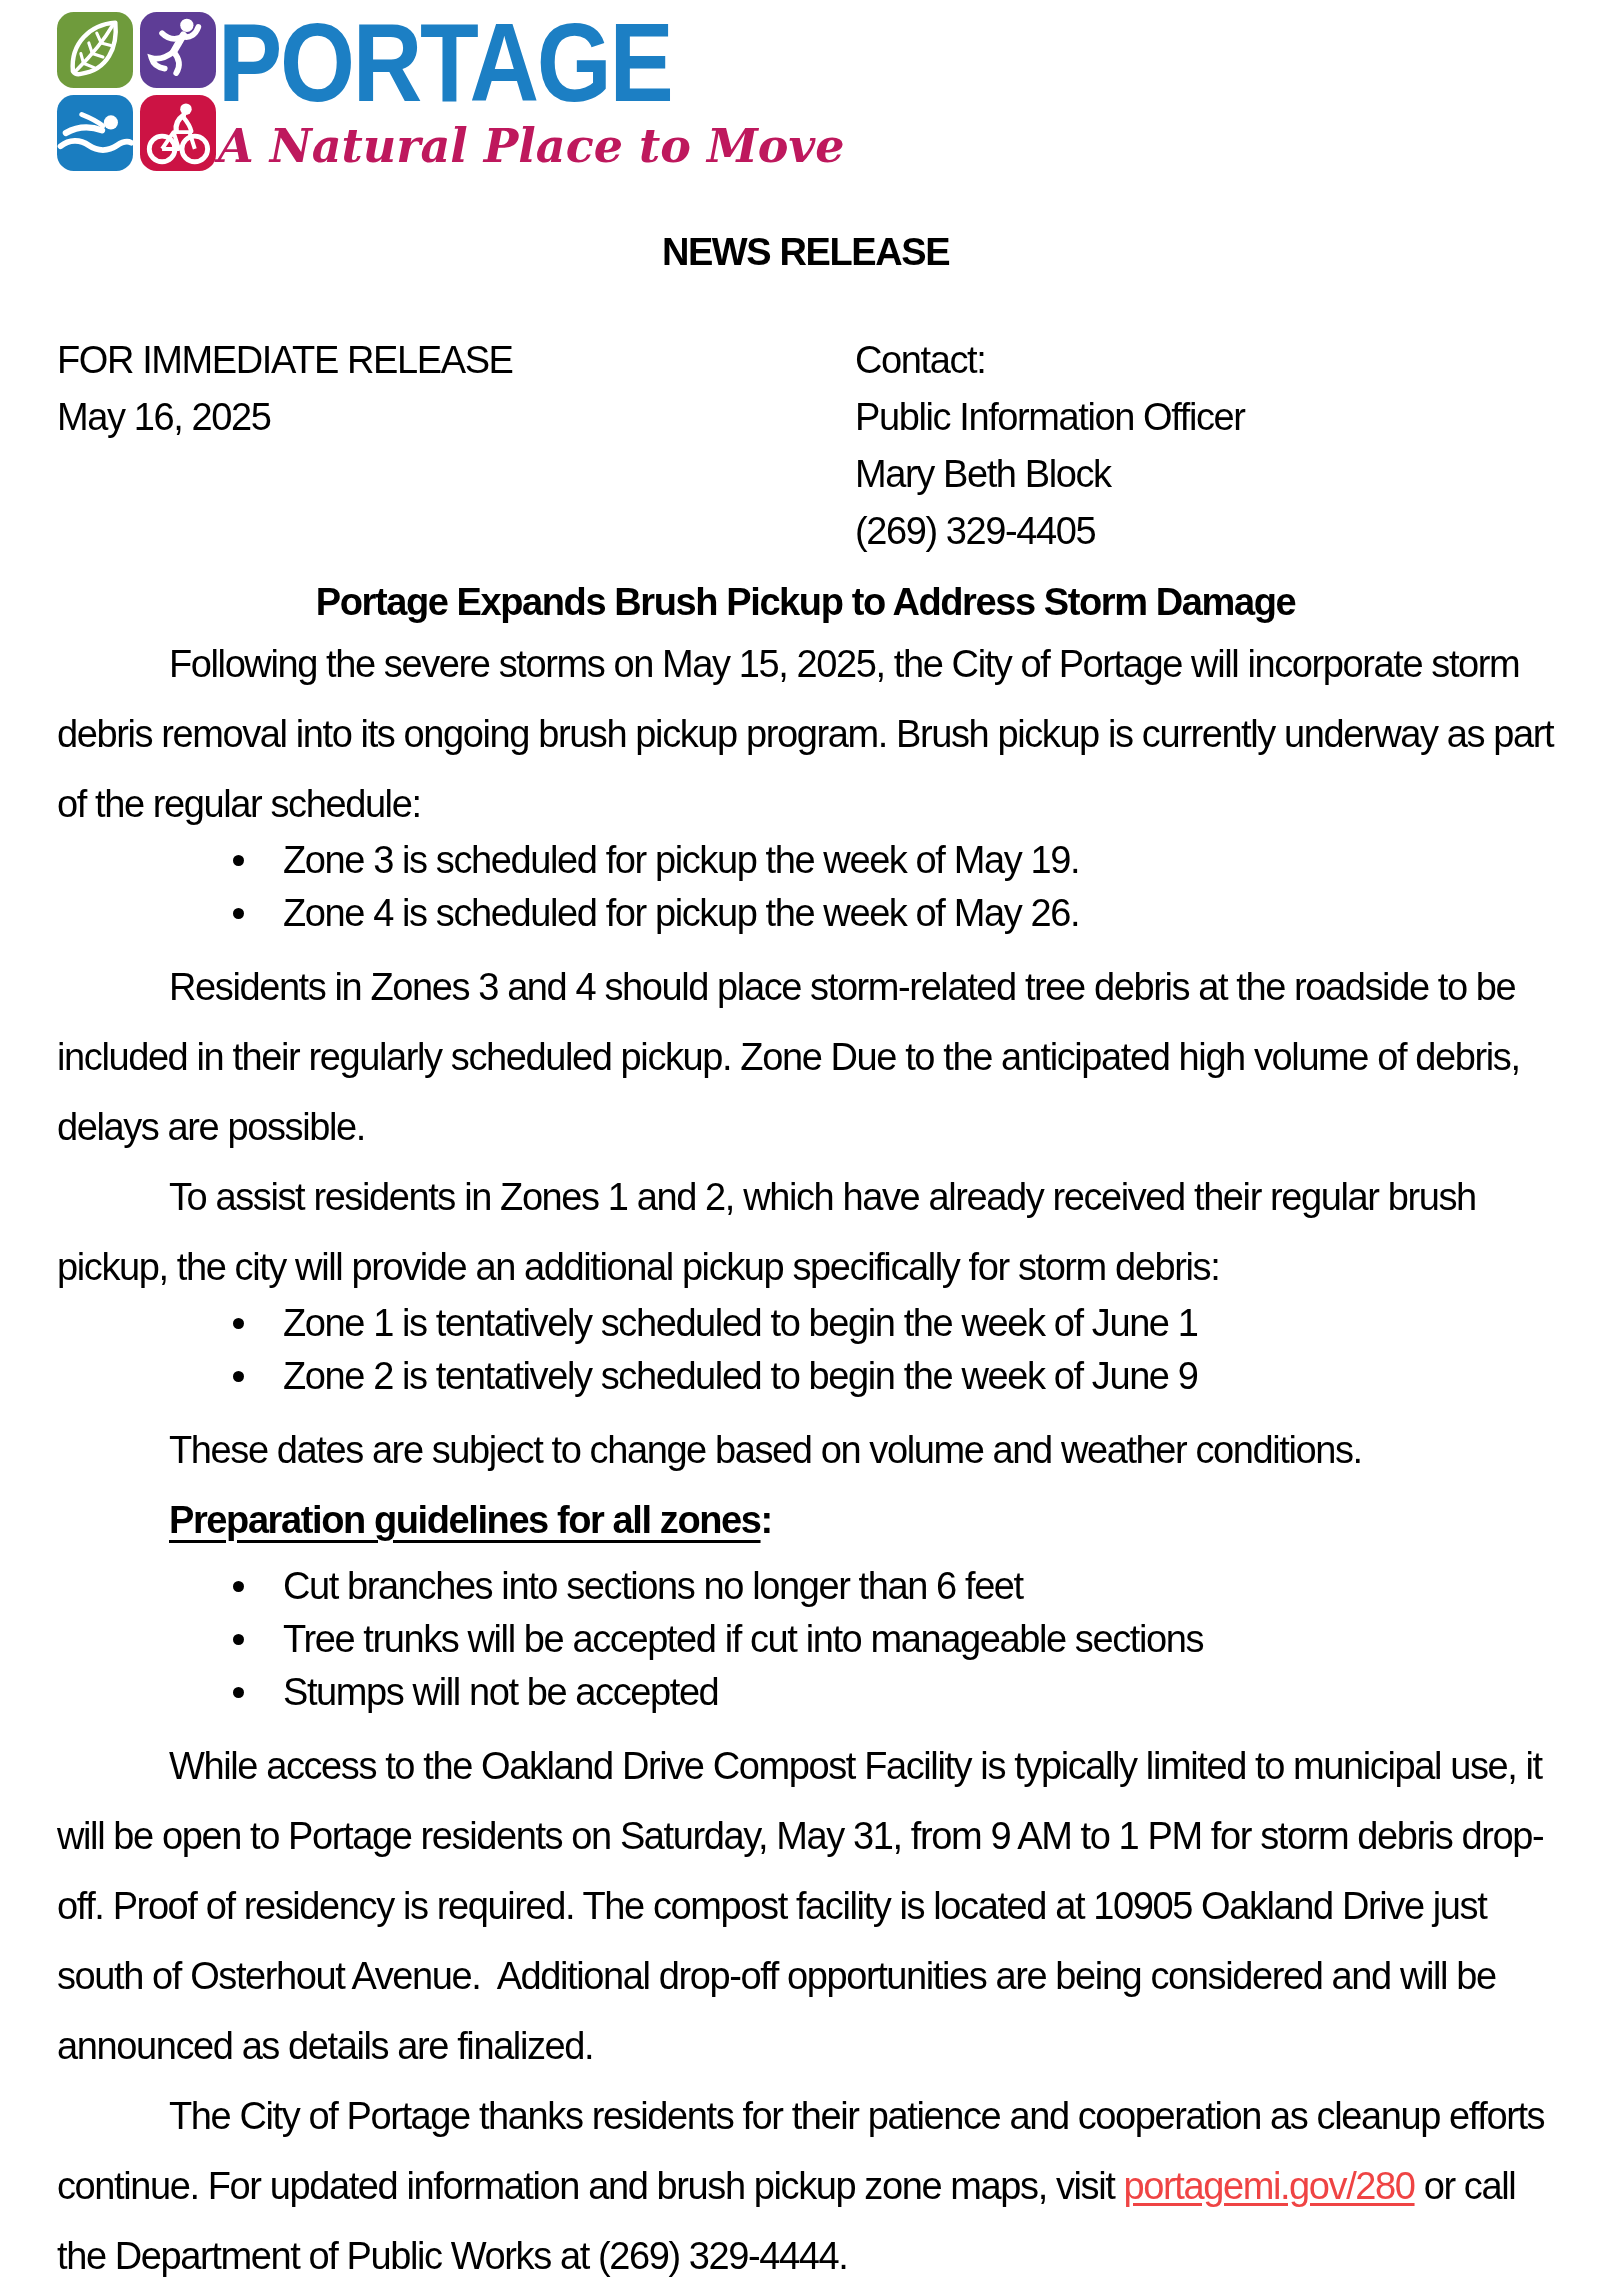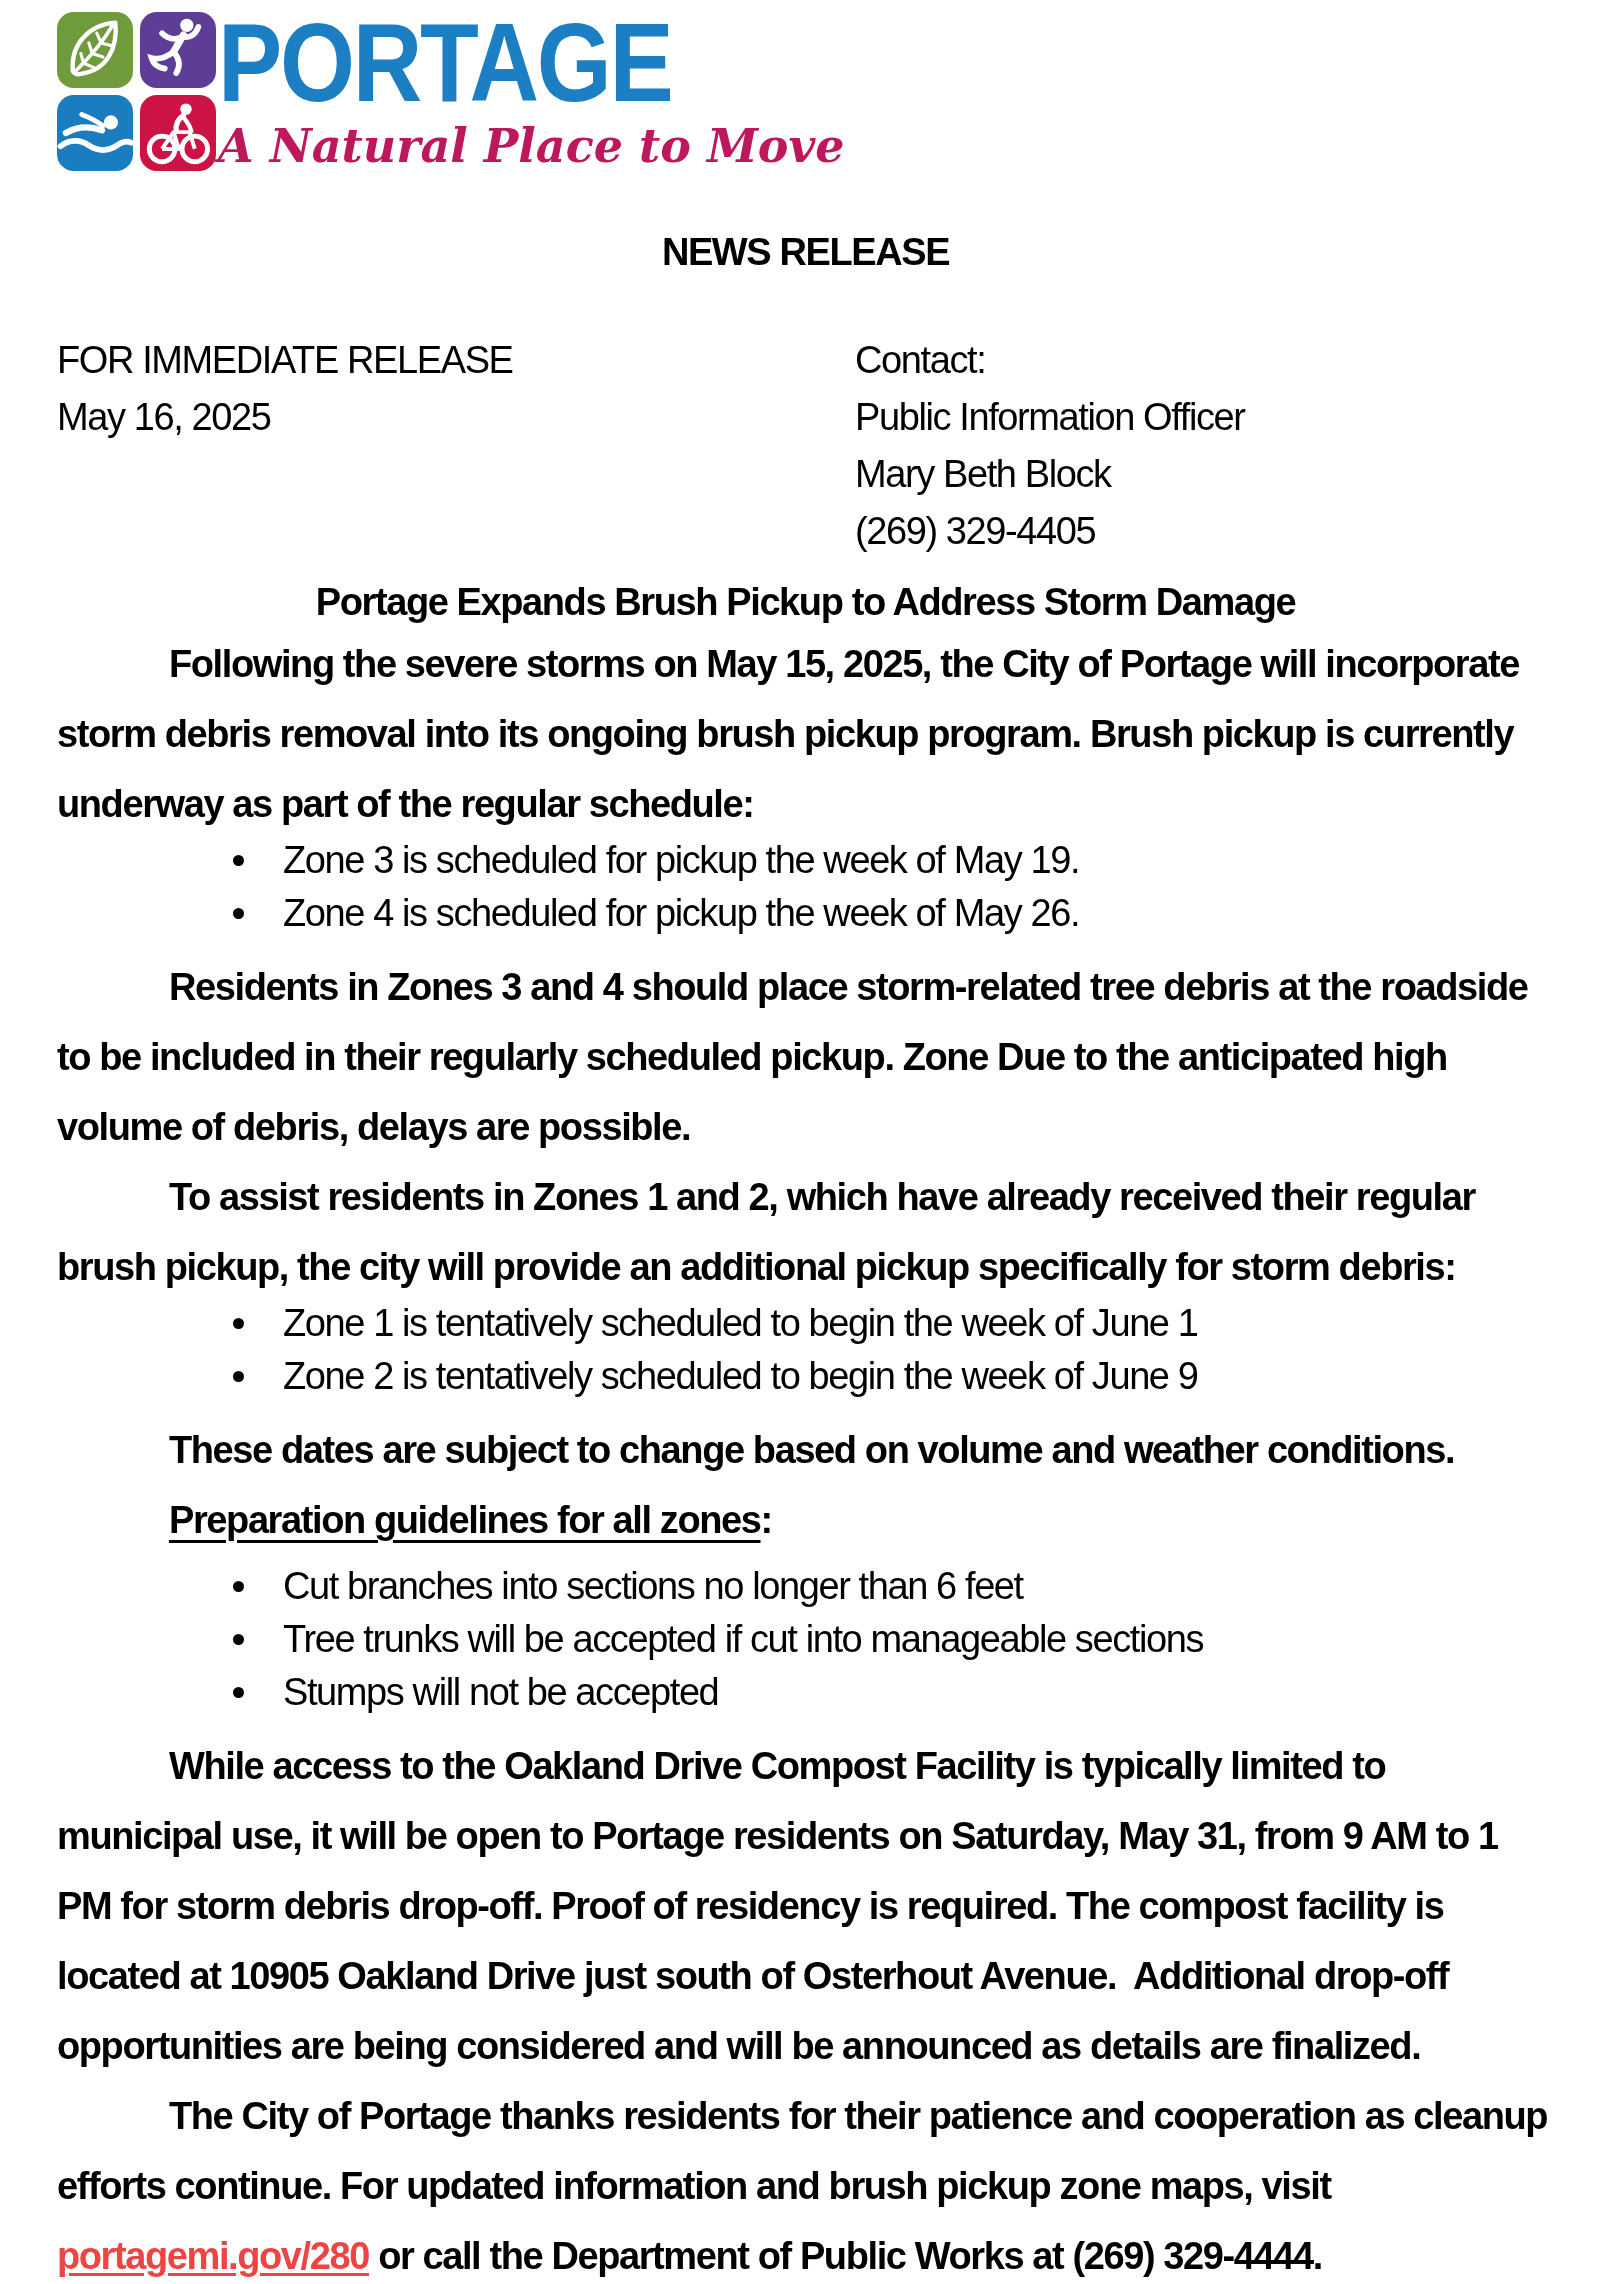--- a/index.html
+++ b/index.html
@@ -64,21 +64,21 @@
   .title {
     font-size: 38px;
     font-weight: bold;
     text-align: center;
     margin: 16px 0 0 0;
     line-height: 53px;
   }
 
   
   .para { margin: 0; line-height: 70px; white-space: pre-wrap; }
-  .indent { text-indent: 112px; font-weight: bold; }
+  .indent { text-indent: 112px; }
 
   ul.bullets {
     list-style: none;
     margin: -5.3px 0 12.3px 0;
     padding: 0 0 0 226px;
   }
   ul.bullets.loose { margin-top: 12.3px; }
   ul.bullets li { position: relative; line-height: 53px; margin: 0; white-space: pre-wrap; }
   ul.bullets li::before {
     content: "";

